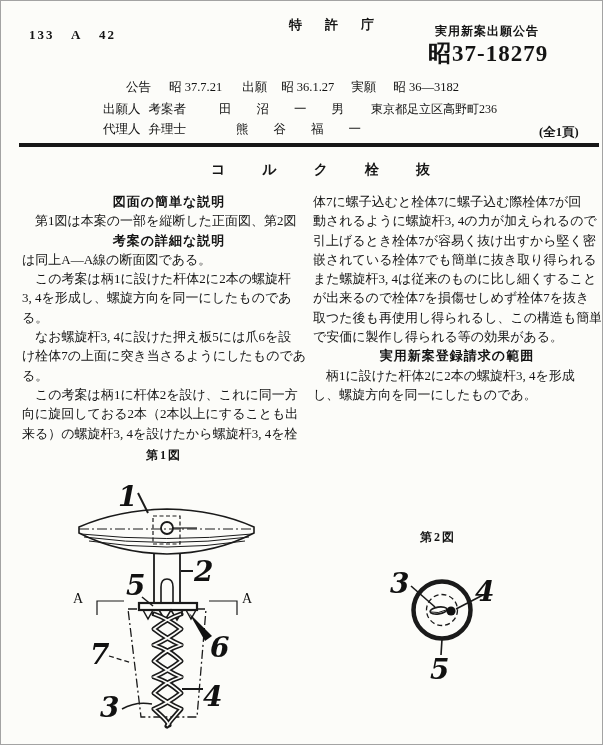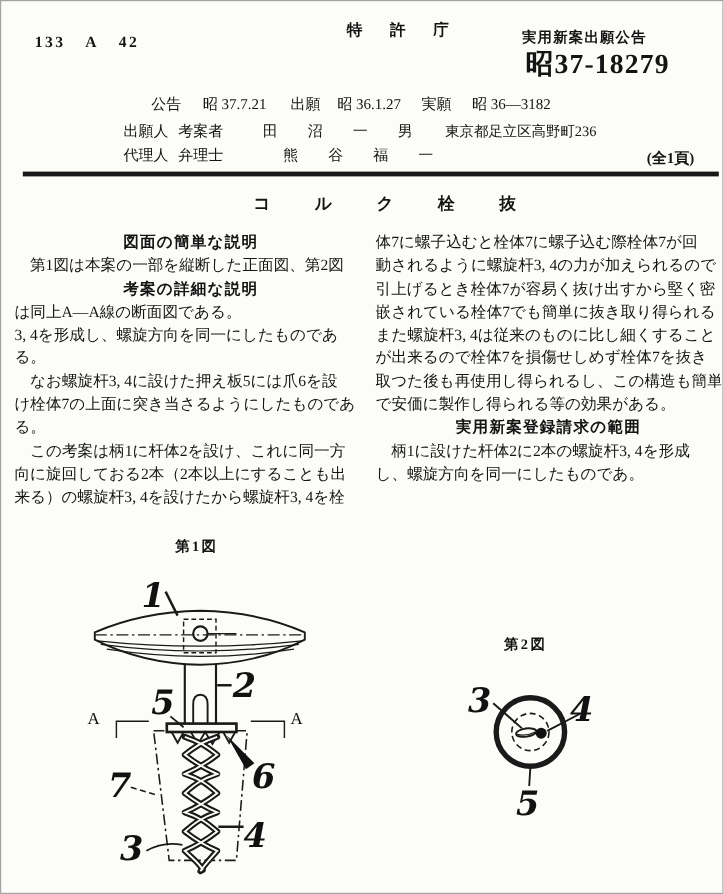--- a/index.html
+++ b/index.html
@@ -8,36 +8,36 @@
     position:relative; width:603px; height:745px;
     background:#fcfcf9; color:#141414; overflow:hidden;
     font-family:"Liberation Serif","DejaVu Serif",serif;
     border:1px solid #a3a3a3;
   }
   .abs { position:absolute; }
   .class-code { left:28px; top:26px; font-size:13px; font-weight:bold; letter-spacing:2px; word-spacing:12px; white-space:nowrap; }
   .office { left:252px; top:15px; font-size:13px; font-weight:bold; letter-spacing:23px; white-space:nowrap;padding-left:36px; }
   .gazette-title { left:188px; top:38px; font-size:21px; font-weight:bold; letter-spacing:15px; white-space:nowrap; }
   .pub-type { left:434px; top:22px; font-size:12px; font-weight:bold; letter-spacing:1px; white-space:nowrap; }
-  .pub-number { left:437px; top:37px; font-size:23px; font-weight:bold; letter-spacing:1px; white-space:nowrap; }
+  .pub-number { left:427px; top:37px; font-size:23px; font-weight:bold; letter-spacing:1px; white-space:nowrap; }
   .meta-row { left:125px; top:78px; font-size:12.5px; white-space:nowrap; }
   .meta-row .d1 { margin-left:18px; } .meta-row .l2 { margin-left:20px; }
   .meta-row .d2 { margin-left:14px; } .meta-row .l3 { margin-left:17px; }
   .meta-row .d3 { margin-left:17px; }
   .party-row { left:102px; top:100px; font-size:12.5px; white-space:nowrap; }
   .party-row.agent { top:120px; }
   .party-row .ptitle { margin-left:8px;margin-top:35px; }
   .party-row .pname { margin-left:33px; letter-spacing:25px; }
   .party-row.agent .pname { margin-left:50px; }
   .party-row .addr { margin-left:2px; font-size:12px;text-align:right; }
   .pages-note { left:538px; top:123px; font-size:12.5px; font-weight:bold; white-space:nowrap; }
   .rule { left:18px; top:142px; width:580px; height:4px; background:#171717; }
   .invention-title { left:210px; top:160px; font-size:14px; font-weight:bold; letter-spacing:37px; white-space:nowrap; }
   .col { top:191px; }
-  .col-left  { left:11px;   width:294px; }
+  .col-left  { left:21px;   width:294px; }
   .col-right { left:312px; width:288px; }
   .line { font-size:13px; line-height:19.3px; white-space:nowrap; overflow:hidden; }
   .line.heading { font-weight:bold; text-align:center; letter-spacing:1px; }
   .line.indent { text-indent:13px; }
   .fig-caption { font-size:12px; font-weight:bold; letter-spacing:2px; white-space:nowrap; }
   .cap1 { left:145px; top:446px; }
   .cap2 { left:419px; top:528px; }
   svg .draw { stroke:#1a1a1a; fill:none; }
   svg .whiteline { stroke:#fcfcf9; fill:none; }
   .figlabel { font-family:"DejaVu Serif",serif; font-style:italic; font-weight:bold; font-size:28px; fill:#111; }
@@ -68,20 +68,21 @@
   <div class="abs pages-note">(全1頁)</div>
   <div class="abs rule"></div>
 
   <div class="abs invention-title">コルク栓抜</div>
 
   <div class="abs col col-left">
     <div class="line heading">図面の簡単な説明</div>
     <div class="line indent">第1図は本案の一部を縦断した正面図、第2図</div>
     <div class="line heading">考案の詳細な説明</div>
     <div class="line">は同上A—A線の断面図である。</div>
+    <div class="line indent">この考案は柄1に設けた杆体2に2本の螺旋杆</div>
     <div class="line">3, 4を形成し、螺旋方向を同一にしたものであ</div>
     <div class="line">る。</div>
     <div class="line indent">なお螺旋杆3, 4に設けた押え板5には爪6を設</div>
     <div class="line">け栓体7の上面に突き当さるようにしたものであ</div>
     <div class="line">る。</div>
     <div class="line indent">この考案は柄1に杆体2を設け、これに同一方</div>
     <div class="line">向に旋回しておる2本（2本以上にすることも出</div>
     <div class="line">来る）の螺旋杆3, 4を設けたから螺旋杆3, 4を栓</div>
   </div>
 

